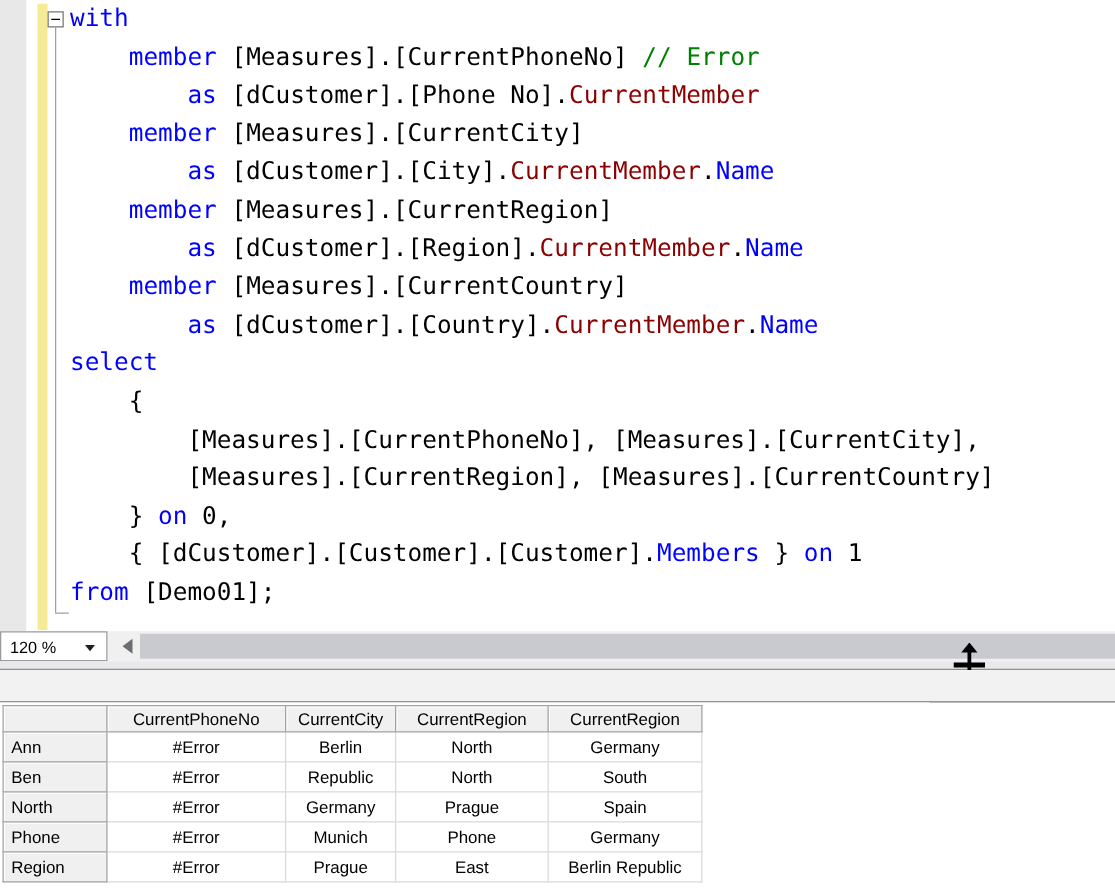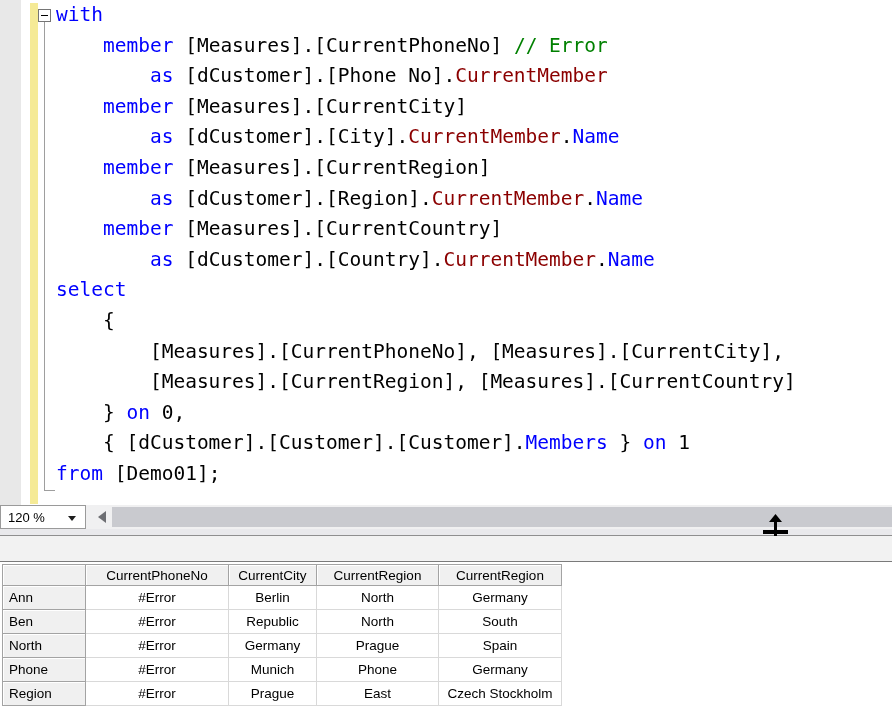--- a/index.html
+++ b/index.html
@@ -139,17 +139,17 @@
           <td>#Error</td>
           <td>Munich</td>
           <td>Phone</td>
           <td>Germany</td>
         </tr>
         <tr>
           <th>Region</th>
           <td>#Error</td>
           <td>Prague</td>
           <td>East</td>
-          <td>Czech Stockholm</td>
+          <td>Berlin Republic</td>
         </tr>
       </tbody>
   </table>
 </div>
 
 </body></html>

